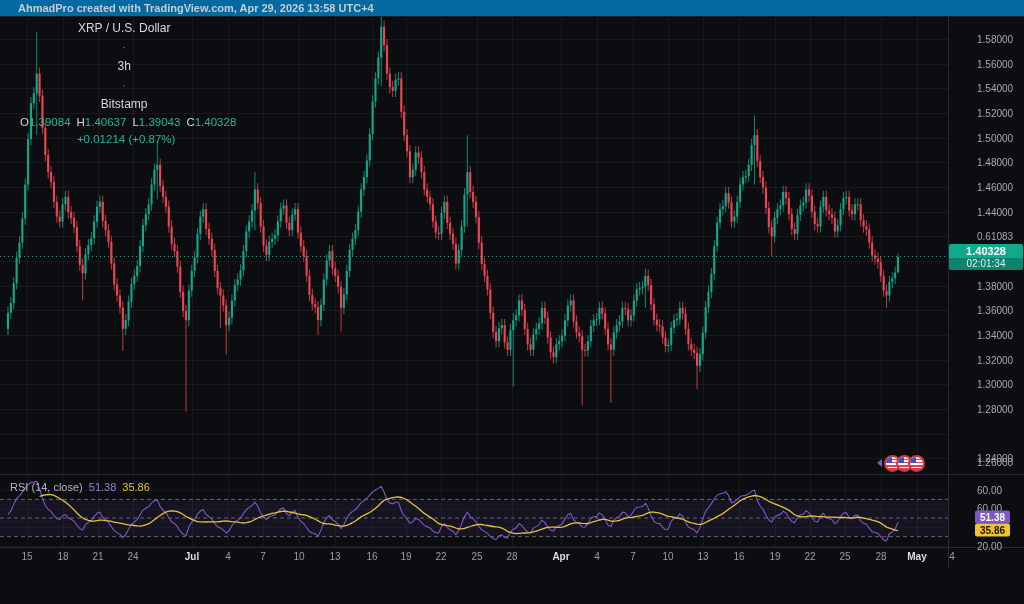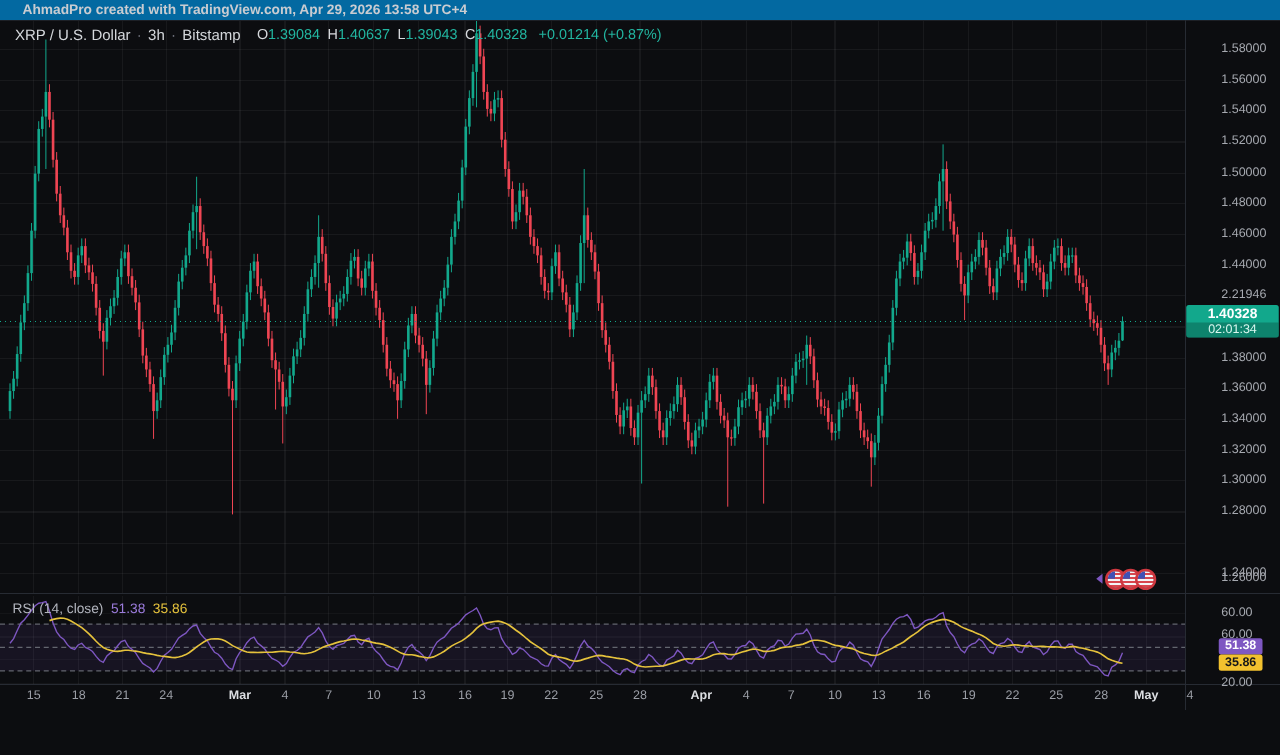--- a/index.html
+++ b/index.html
@@ -5,21 +5,21 @@
   html,body{margin:0;padding:0;background:#000;}
   #app{position:relative;width:1024px;height:604px;background:#0c0d10;overflow:hidden;
        font-family:"Liberation Sans",sans-serif;-webkit-font-smoothing:antialiased;}
   svg{position:absolute;left:0;top:0;}
 
   .topbar{position:absolute;left:0;top:0;width:1024px;height:16px;background:#0369a1;
           color:#c9ccd1;font-size:11px;font-weight:700;line-height:16px;padding-left:18px;
           box-sizing:border-box;z-index:7;white-space:nowrap;}
 
   .legend{position:absolute;left:12px;top:21px;height:14px;display:flex;align-items:center;
-          gap:5px;font-size:12px;color:#d5d8dc;z-index:6;white-space:nowrap;}
+          gap:5px;font-size:12px;color:#d5d8dc;z-index:6;white-space:nowrap;flex-direction:column;}
   .legend .sep{color:#787b86;}
   .legend .ohlc{display:flex;gap:6px;margin-left:8px;font-size:11.5px;}
   .legend .ohlc .item{display:flex;}
   .legend .k{color:#d5d8dc;}
   .legend .v{color:#22b5a0;}
   .legend .chg{color:#22b5a0;font-size:11.5px;margin-left:4px;}
 
   .rsi-legend{position:absolute;left:10px;top:481px;display:flex;gap:6px;font-size:11px;
               color:#b2b5be;z-index:6;white-space:nowrap;}
   .rsi-legend .rsi-val{color:#9b7bdb;}
@@ -823,40 +823,40 @@
     <div class="rsi-flag purple" id="rsi-flag-val" style="top: 501px;">51.38</div>
     <div class="rsi-flag yellow" id="rsi-flag-ma" style="top: 514px;">35.86</div>
   <div class="plabel" style="top: 23px;">1.58000</div>
       <div class="plabel" style="top: 48px;">1.56000</div>
       <div class="plabel" style="top: 72px;">1.54000</div>
       <div class="plabel" style="top: 97px;">1.52000</div>
       <div class="plabel" style="top: 122px;">1.50000</div>
       <div class="plabel" style="top: 146px;">1.48000</div>
       <div class="plabel" style="top: 171px;">1.46000</div>
       <div class="plabel" style="top: 196px;">1.44000</div>
-      <div class="plabel" style="top: 220px;">2.21946</div>
+      <div class="plabel" style="top: 220px;">0.61083</div>
       <div class="plabel" style="top: 270px;">1.38000</div>
       <div class="plabel" style="top: 294px;">1.36000</div>
       <div class="plabel" style="top: 319px;">1.34000</div>
       <div class="plabel" style="top: 344px;">1.32000</div>
       <div class="plabel" style="top: 368px;">1.30000</div>
       <div class="plabel" style="top: 393px;">1.28000</div>
       <div class="plabel" style="top: 418px; margin-top: 28px;">1.26000</div>
       <div class="plabel" style="top: 442px;">1.24000</div>
       <div class="plabel" style="top: 474px;">60.00</div>
       <div class="plabel" style="top: 492px;">60.00</div>
       <div class="plabel" style="top: 530px;">20.00</div>
     </div>
 
   <div class="time-axis" id="time-axis">
       <div class="tlabel" style="left: 27px;">15</div>
       <div class="tlabel" style="left: 63px;">18</div>
       <div class="tlabel" style="left: 98px;">21</div>
       <div class="tlabel" style="left: 133px;">24</div>
-      <div class="tlabel major" style="left: 192px;">Mar</div>
+      <div class="tlabel major" style="left: 192px;">Jul</div>
       <div class="tlabel" style="left: 228px;">4</div>
       <div class="tlabel" style="left: 263px;">7</div>
       <div class="tlabel" style="left: 299px;">10</div>
       <div class="tlabel" style="left: 335px;">13</div>
       <div class="tlabel" style="left: 372px;">16</div>
       <div class="tlabel" style="left: 406px;">19</div>
       <div class="tlabel" style="left: 441px;">22</div>
       <div class="tlabel" style="left: 477px;">25</div>
       <div class="tlabel" style="left: 512px;">28</div>
       <div class="tlabel major" style="left: 561px;">Apr</div>

